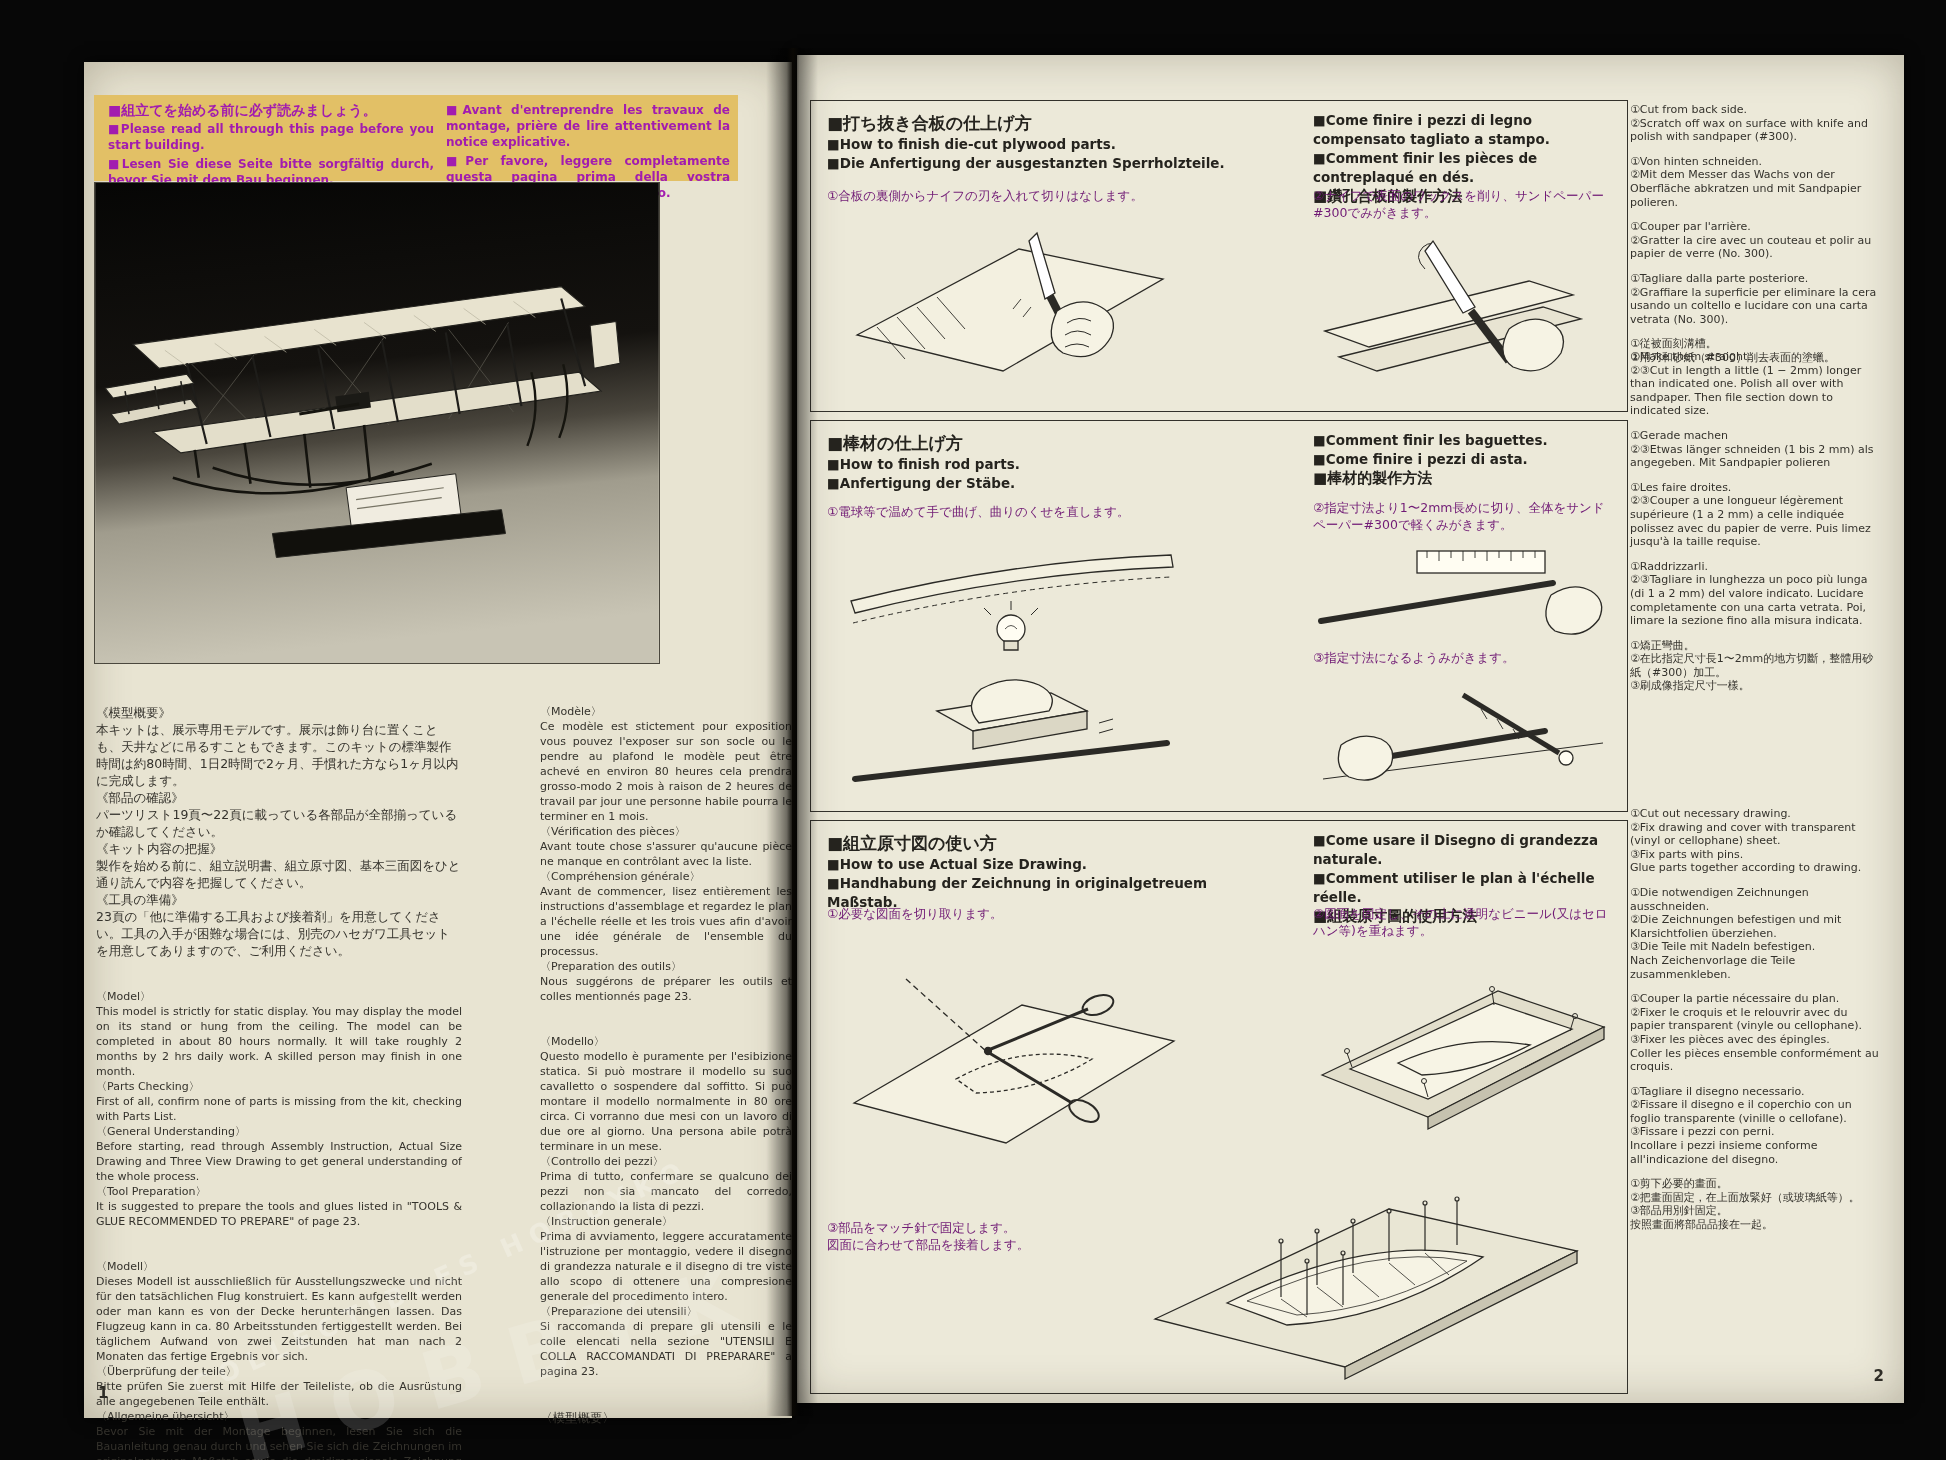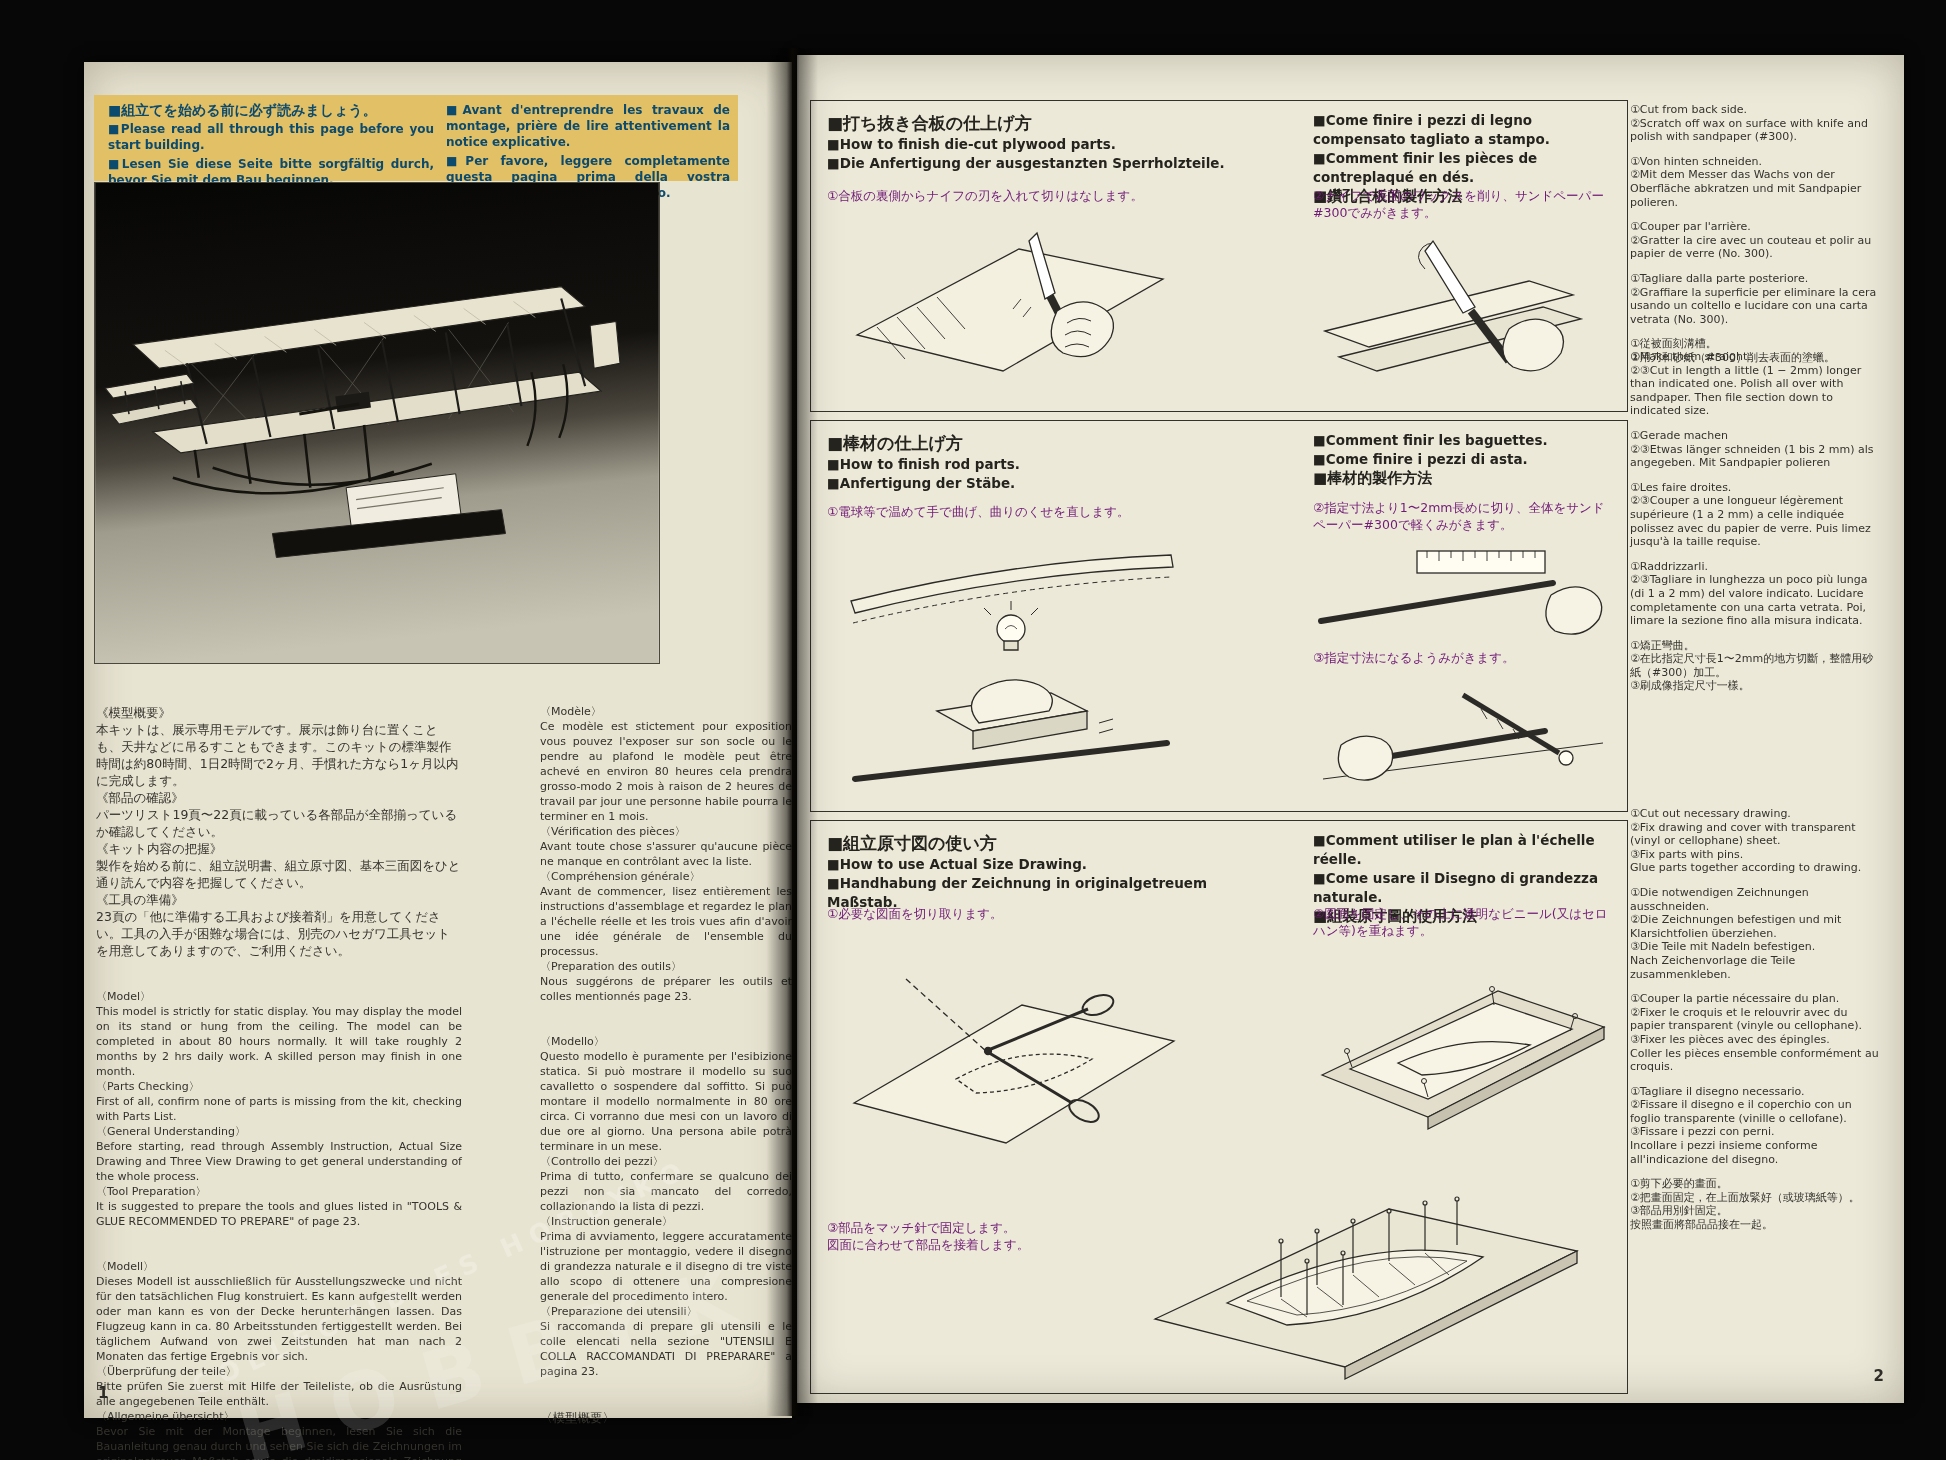--- a/index.html
+++ b/index.html
@@ -7,21 +7,21 @@
   .stage{position:relative;width:1946px;height:1460px;background:#070707;}
   .page{position:absolute;box-shadow:inset 0 0 46px rgba(60,50,30,.28), 0 0 14px rgba(0,0,0,.8);}
   .page-l{left:84px;top:62px;width:708px;height:1356px;background:#e8e4d2;}
   .page-r{left:797px;top:55px;width:1086px;height:1348px;background:#ecE9d9;background:#ece9d9;padding-left:21px;}
   .spine{position:absolute;left:766px;top:48px;width:52px;height:1368px;z-index:6;
     background:linear-gradient(90deg,rgba(0,0,0,0) 0%,rgba(0,0,0,.45) 40%,rgba(10,8,4,.95) 52%,rgba(0,0,0,.4) 64%,rgba(0,0,0,0) 100%);}
   .banner{position:absolute;left:10px;top:33px;width:644px;height:86px;background:#e2c066;}
   .bcol{position:absolute;top:7px;}
   .bcol-l{left:14px;width:326px;}
   .bcol-r{left:352px;width:284px;}
-  .bln{font-weight:bold;font-size:12px;line-height:16px;margin-bottom:3px;text-align:justify;color:#0c4a6e;}
+  .bln{font-weight:bold;font-size:12px;line-height:16px;margin-bottom:3px;text-align:justify;color:#a21caf;}
   .bcol-l .bln:first-child{font-size:14px;}
   .photo{position:absolute;left:10px;top:120px;width:566px;height:482px;border:1px solid #4a473d;box-sizing:border-box;}
   .tcol{position:absolute;}
   .tcol1{left:12px;top:642px;width:366px;}
   .tcol2{left:456px;top:642px;width:252px;}
   .lang-block{margin-bottom:30px;}
   .para{margin:0;text-align:justify;font-size:11px;line-height:15px;}
   .jp-block .para{font-size:12.5px;line-height:17px;text-align:left;}
   .pagenum{position:absolute;font-size:15px;font-weight:bold;color:#2e2c26;}
   .pn-l{left:14px;bottom:16px;}
@@ -270,22 +270,22 @@
       </svg>
     </div>
 
     <div class="panel p3">
       <div class="hdrL">
           <div class="hl">■組立原寸図の使い方</div>
           <div class="hl">■How to use Actual Size Drawing.</div>
           <div class="hl">■Handhabung der Zeichnung in originalgetreuem Maßstab.</div>
         </div>
       <div class="hdrR">
+          <div class="hl">■Come usare il Disegno di grandezza naturale.</div>
           <div class="hl">■Comment utiliser le plan à l'échelle réelle.</div>
-          <div class="hl">■Come usare il Disegno di grandezza naturale.</div>
           <div class="hl">■組裝原寸圖的使用方法</div>
         </div>
       <div class="cap" style="left:16px;top:84px;width:430px">①必要な図面を切り取ります。</div>
       <div class="cap" style="left:502px;top:84px;width:300px">②図面を固定し、その上に透明なビニール(又はセロハン等)を重ねます。</div>
       <div class="cap" style="left:16px;top:398px;width:320px">
           <div class="ln">③部品をマッチ針で固定します。</div>
           <div class="ln">図面に合わせて部品を接着します。</div>
         </div>
 
       <svg class="illus" style="left:25px;top:122px" width="350" height="240" viewBox="0 0 350 240">

